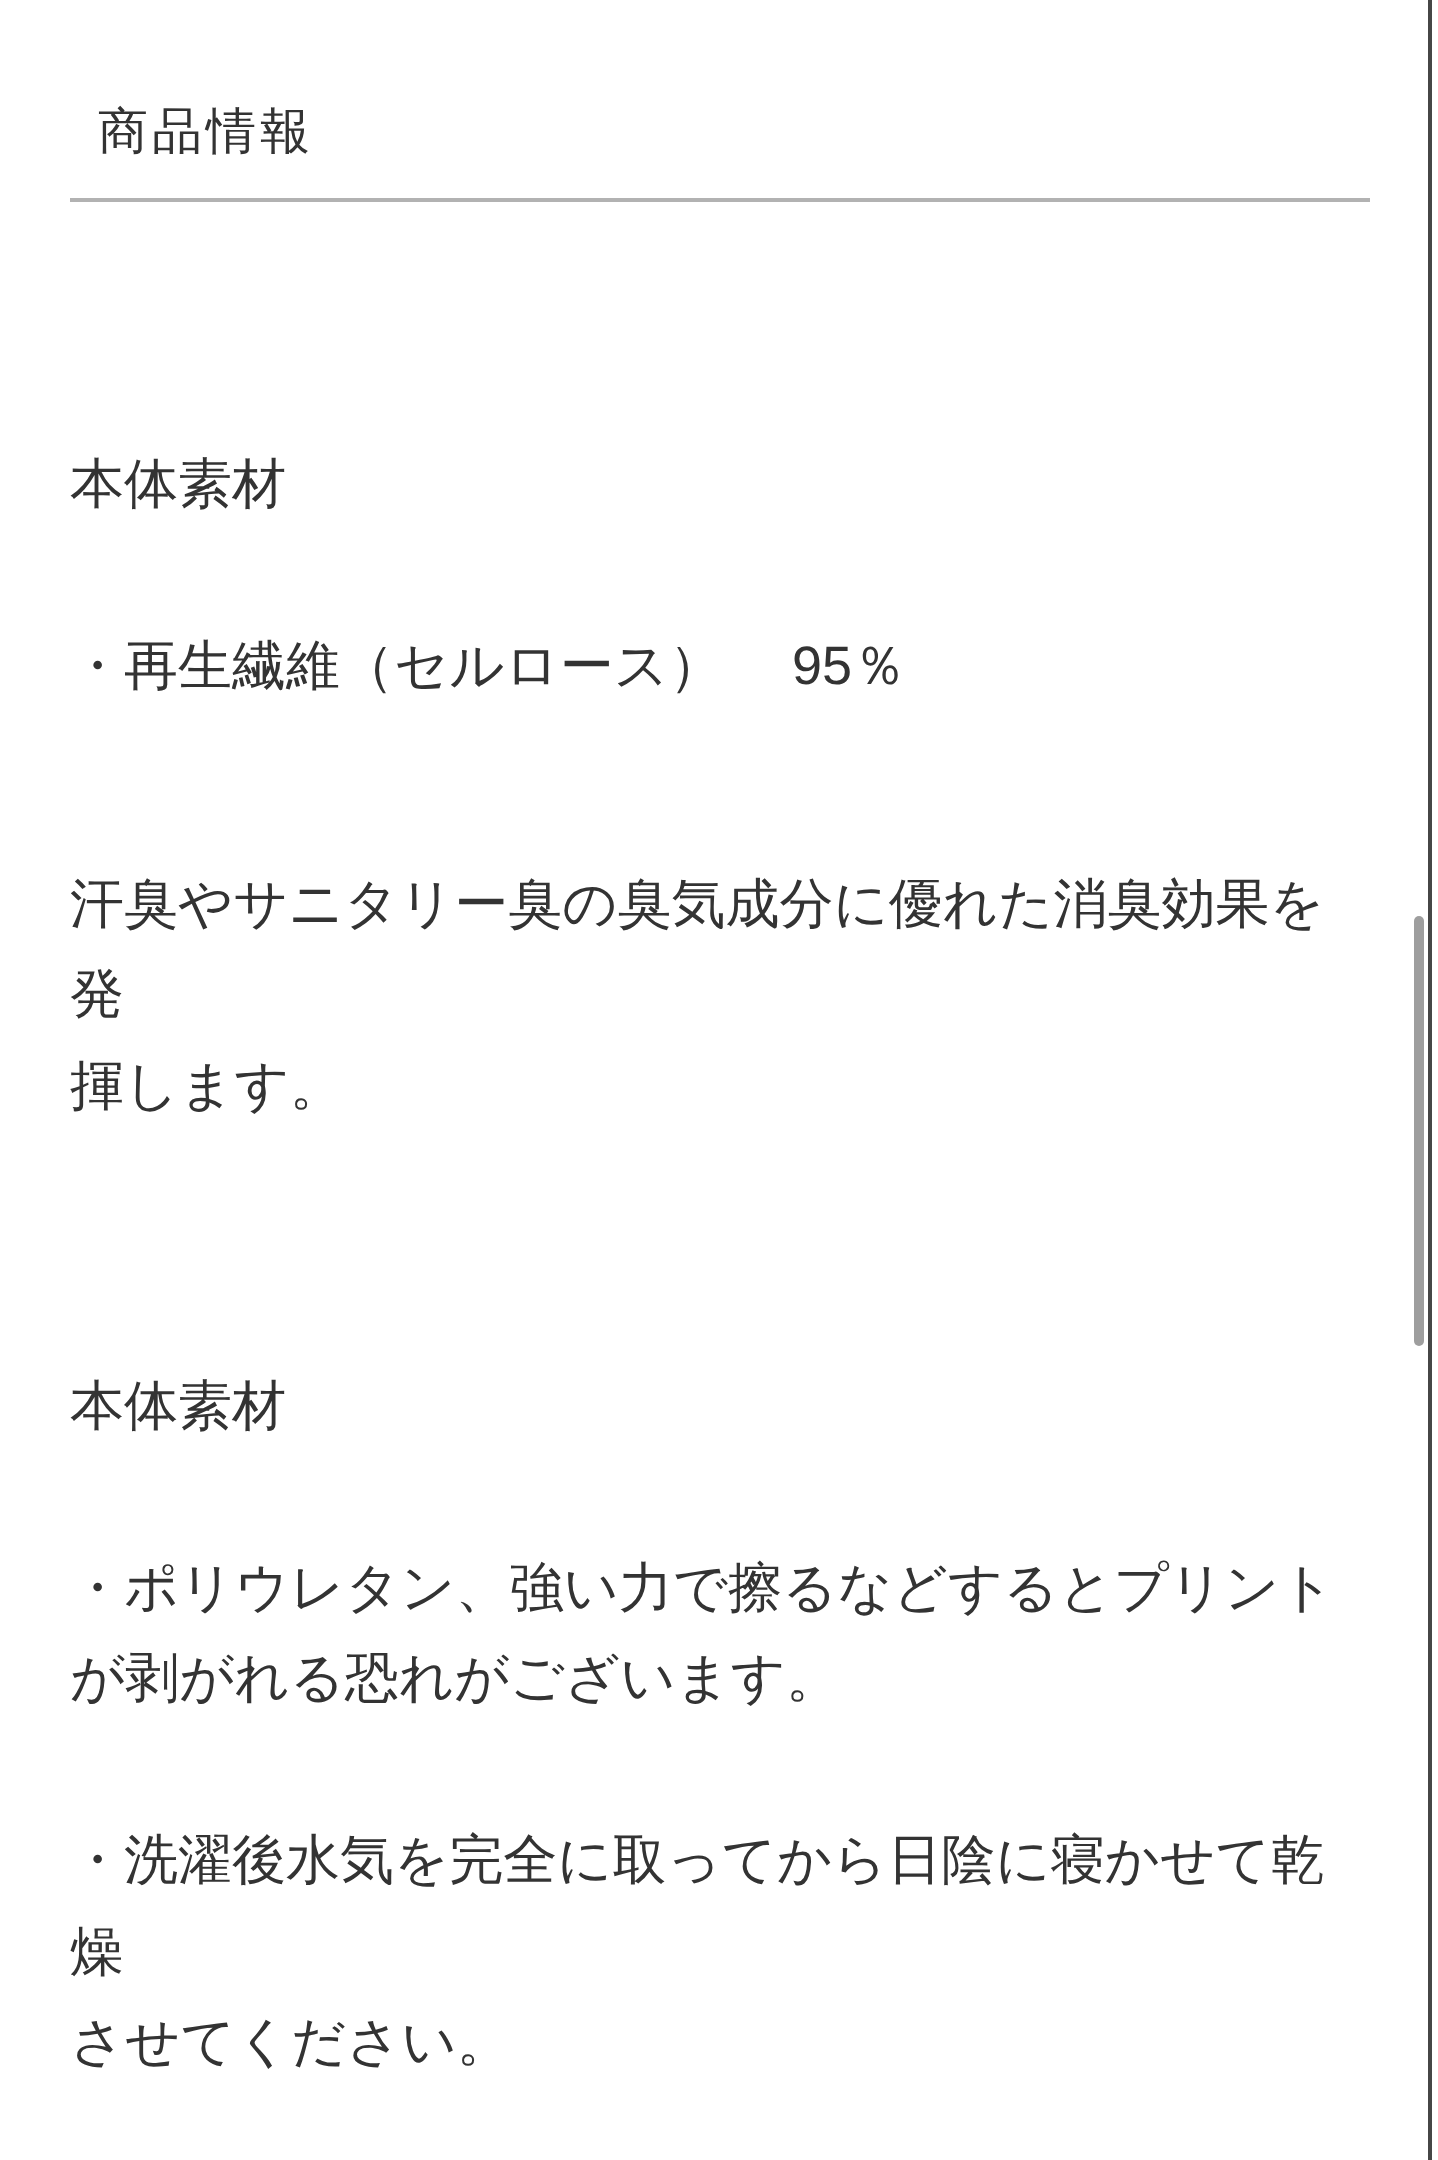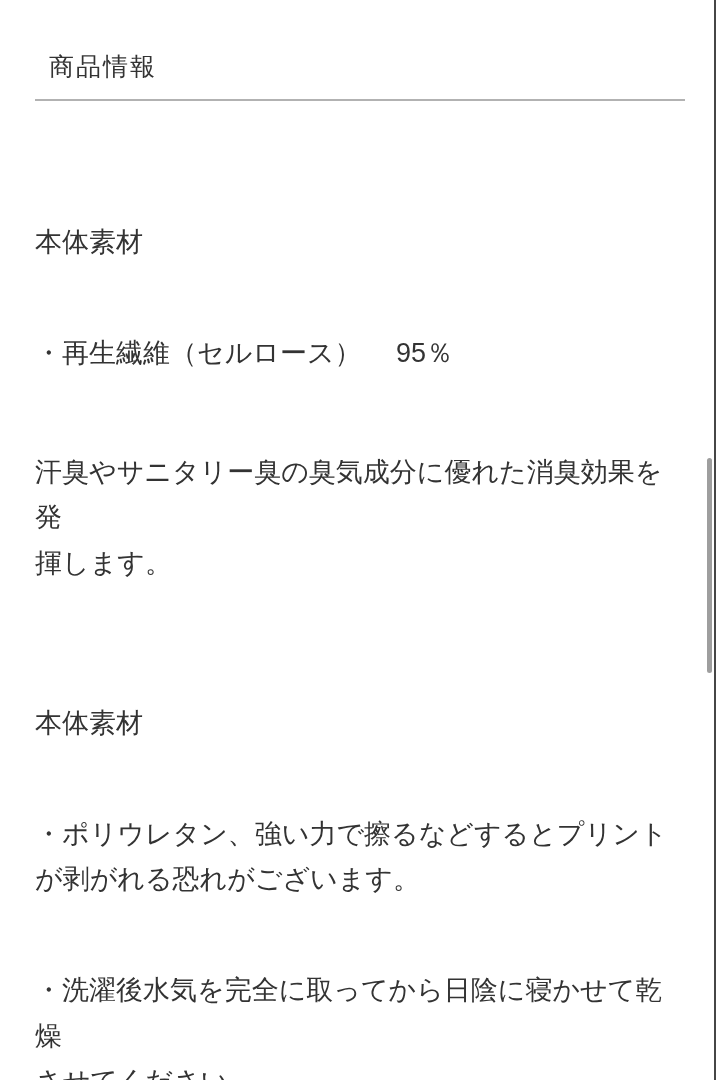--- a/index.html
+++ b/index.html
@@ -38,21 +38,21 @@
     font-size: 27px;
     line-height: 45.5px;
     letter-spacing: 0;
     white-space: pre-line;
     color: #333333;
   }
   .section-material { margin-top: 73px; }
   .feature-paragraph { margin: 28px 0 0 0; }
   .section-washing { margin-top: 69px; }
   .heading { font-weight: 400; }
-  .list-item { font-weight: 400; margin-top: 20px; }
+  .list-item { font-weight: 400; }
   .right-border {
     position: absolute;
     left: 714px;
     top: 0;
     width: 2px;
     height: 1080px;
     background: #464646;
   }
   .scrollbar-thumb {
     position: absolute;

